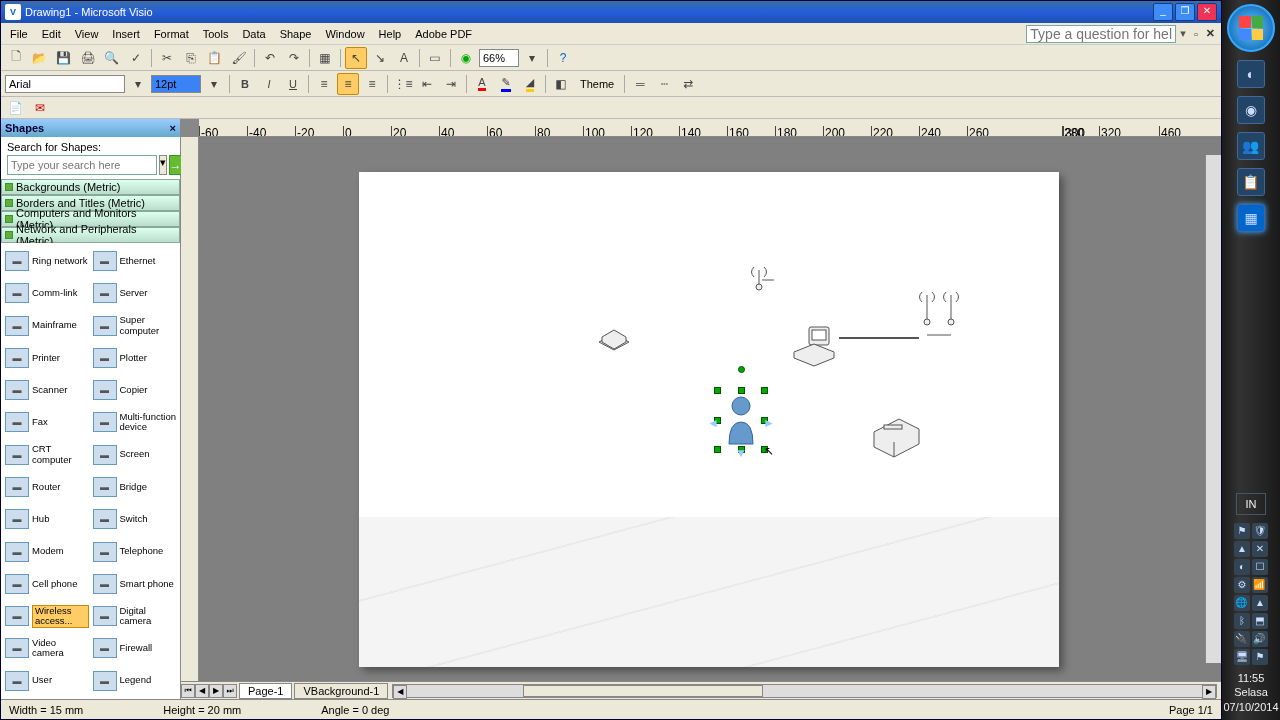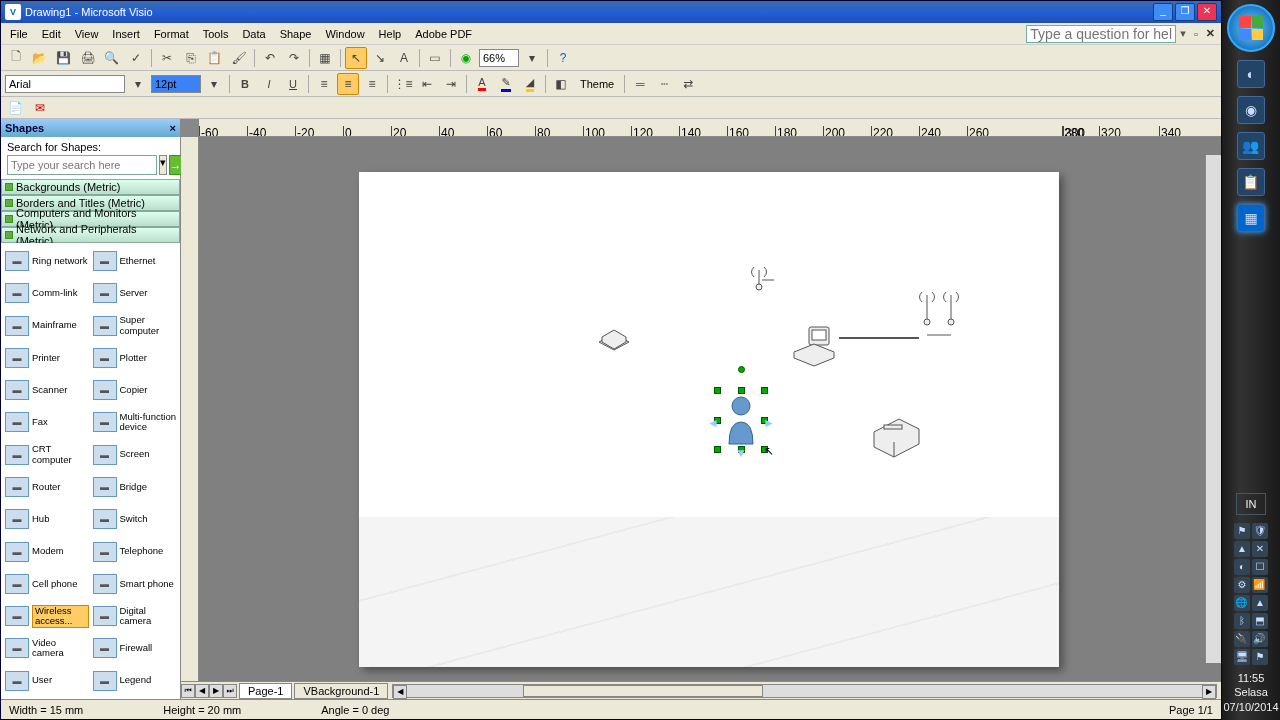--- a/index.html
+++ b/index.html
@@ -349,21 +349,21 @@
           <div class="tick" style="left: 480px;">140</div>
           <div class="tick" style="left: 528px;">160</div>
           <div class="tick" style="left: 576px;">180</div>
           <div class="tick" style="left: 624px;">200</div>
           <div class="tick" style="left: 672px;">220</div>
           <div class="tick" style="left: 720px;">240</div>
           <div class="tick" style="left: 768px;">260</div>
           <div class="tick" style="left: 816px; margin-left: 47px;">280</div>
           <div class="tick" style="left: 864px;">300</div>
           <div class="tick" style="left: 900px;">320</div>
-          <div class="tick" style="left: 960px;">340</div>
+          <div class="tick" style="left: 960px;">460</div>
         </div>
       <div class="canvas-body">
         <div class="ruler-v"></div>
         <div class="viewport">
           <div class="page">
             <div class="floor"></div>
             <div class="netshape" style="left:235px;top:150px">
               <svg viewBox="0 0 40 40">
                   <g fill="#eee" stroke="#555">
                     <path d="M5 20 L20 12 L35 20 L20 28 Z"></path>

